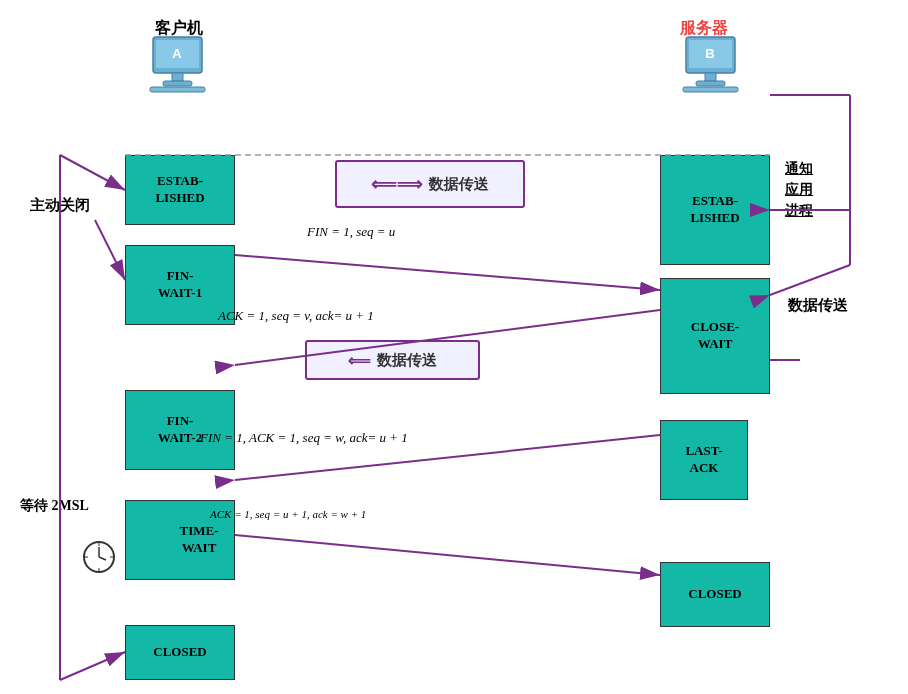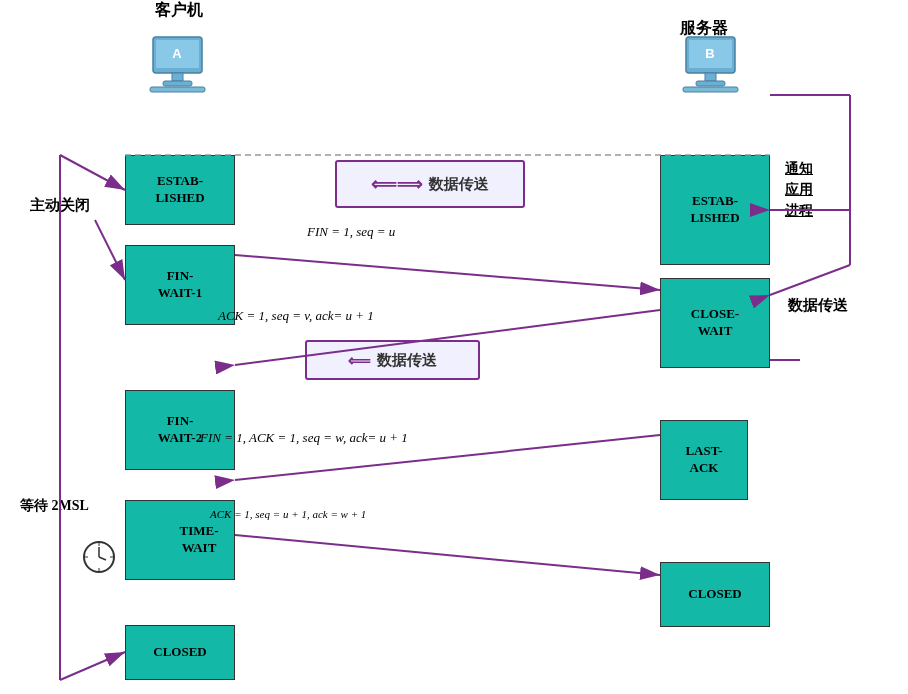--- a/index.html
+++ b/index.html
@@ -77,34 +77,34 @@
       position: absolute;
       top: 0;
       left: 0;
       width: 908px;
       height: 694px;
       pointer-events: none;
     }
 
     .title-client {
       position: absolute;
-      top: 0;
+      top: 18px;
       left: 155px;
       font-size: 16px;
       font-weight: bold;
       color: #000;
     }
 
     .title-server {
       position: absolute;
       top: 18px;
       left: 680px;
       font-size: 16px;
       font-weight: bold;
-      color: #000000;
+      color: #ef4444;
     }
   </style>
 </head>
 <body>
 
 <div class="diagram-container">
 
   <div class="title-client">客户机</div>
   <div class="title-server">服务器</div>
 
@@ -135,21 +135,21 @@
     </svg>
   </div>
 
   <div class="state-box" style="top:155px; left:125px; width:110px; height:70px;">ESTAB-<br>LISHED</div>
   <div class="state-box" style="top:245px; left:125px; width:110px; height:80px;">FIN-<br>WAIT-1</div>
   <div class="state-box" style="top:390px; left:125px; width:110px; height:80px;">FIN-<br>WAIT-2</div>
   <div class="state-box" style="top:500px; left:125px; width:110px; height:80px;padding-left:38px;">TIME-<br>WAIT</div>
   <div class="state-box" style="top:625px; left:125px; width:110px; height:55px;">CLOSED</div>
 
   <div class="state-box" style="top:155px; left:660px; width:110px; height:110px;">ESTAB-<br>LISHED</div>
-  <div class="state-box" style="top:278px; left:660px; width:110px; height:90px;">CLOSE-<br>WAIT</div>
+  <div class="state-box" style="top:278px; left:660px; width:110px; height:116px;">CLOSE-<br>WAIT</div>
   <div class="state-box" style="top:420px; left:660px; width:88px; height:80px;">LAST-<br>ACK</div>
   <div class="state-box" style="top:562px; left:660px; width:110px; height:65px;">CLOSED</div>
 
   <div class="side-label" style="top:195px; left:30px; font-size:15px;">主动关闭</div>
   <div class="side-label" style="top:495px; left:20px; font-size:14px; line-height:1.6;">等待 2MSL</div>
   <div class="side-label" style="top:295px; left:788px; font-size:15px;">数据传送</div>
   <div class="side-label" style="top:158px; left:785px; font-size:14px; line-height:1.5;text-decoration:underline;">通知<br>应用<br>进程</div>
 
   <div class="data-transfer-box" style="top:160px; left:335px; width:190px; height:48px;">
     <span style="margin-right:6px; color:#7b2d8b; font-size:18px;">⟸⟹</span>

